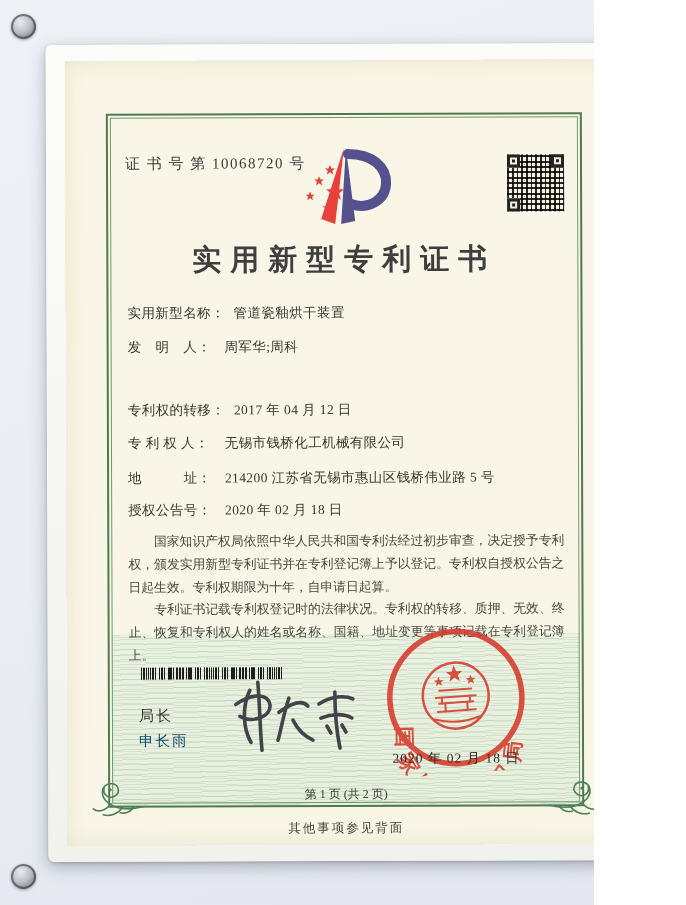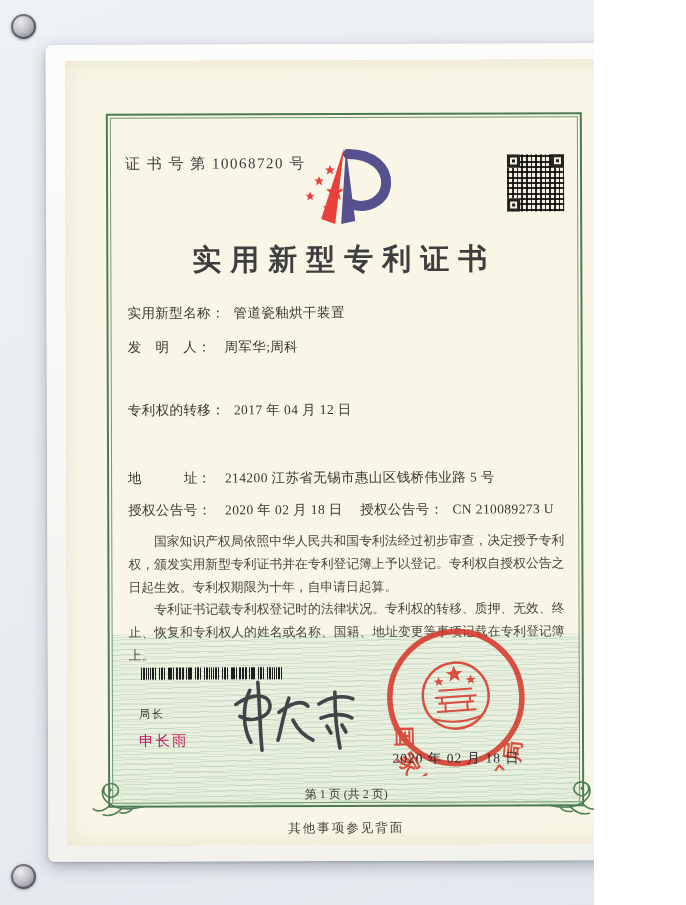--- a/index.html
+++ b/index.html
@@ -43,22 +43,22 @@
   .f0{top:244px}.f1{top:278px}.f2{top:311px}.f3{top:341px}.f4{top:374px}.f5{top:409px}
   .grant-row{top:441px;width:440px;}
   .grant-row .pair2{position:absolute;left:232px;top:0;}
   .body-text{position:absolute;left:62px;top:470px;width:436px;font-size:12.8px;line-height:1.78;
     color:#45483f;text-align:justify;}
   .body-text p{margin:0;text-indent:2em;}
   .barcode{position:absolute;left:74px;top:607px;width:142px;height:12px;
     background:
       repeating-linear-gradient(90deg,#1d1d1d 0 1px,transparent 1px 2px,#1d1d1d 2px 4px,transparent 4px 5px,#1d1d1d 5px 6px,transparent 6px 9px),
       repeating-linear-gradient(90deg,#1d1d1d 0 1px,transparent 1px 7px);}
-  .director-title{position:absolute;left:72px;top:646px;font-size:11px;color:#33332c;letter-spacing:2px;}
-  .director-name{position:absolute;left:72px;top:671px;font-size:14.5px;color:#be185d;letter-spacing:2px;}
+  .director-title{position:absolute;left:72px;top:646px;font-size:15px;color:#33332c;letter-spacing:2px;}
+  .director-name{position:absolute;left:72px;top:671px;font-size:14.5px;color:#0c4a6e;letter-spacing:2px;}
   .signature{position:absolute;left:156px;top:616px;}
   .seal{position:absolute;left:313px;top:562px;transform:rotate(-4deg);}
   .seal-date{position:absolute;left:310px;top:690px;width:158px;text-align:center;font-size:13.5px;color:#2e2e2e;letter-spacing:1px;}
   .page-indicator{position:absolute;left:41px;top:726px;width:476px;text-align:center;font-size:12px;color:#3b3b34;}
   .footer-note{position:absolute;left:41px;top:760px;width:476px;text-align:center;font-size:12.5px;color:#3f4238;letter-spacing:2px;}
 </style>
 </head>
 <body>
 
 <div class="viewport">
@@ -129,32 +129,32 @@
         <span class="fv">管道瓷釉烘干装置</span>
       </div>
       <div class="field-row f1">
         <span class="fl">发　明　人：</span>
         <span class="fv">周军华;周科</span>
       </div>
       <div class="field-row f3">
         <span class="fl">专利权的转移：</span>
         <span class="fv">2017 年 04 月 12 日</span>
       </div>
+      <div class="field-row f4">
+        <span class="fl">专 利 权 人：</span>
+        <span class="fv">无锡市钱桥化工机械有限公司</span>
+      </div>
       <div class="field-row f5">
         <span class="fl">地　　　址：</span>
         <span class="fv">214200 江苏省无锡市惠山区钱桥伟业路 5 号</span>
       </div>
 
       <div class="field-row grant-row">
         <span class="fl">授权公告号：</span>
         <span class="fv">2020 年 02 月 18 日</span>
-        <span class="pair2">
-          <span>授权公告号：</span>
-          <span class="fv">CN 210089273 U</span>
-        </span>
       </div>
 
       <div class="body-text">
         <p>国家知识产权局依照中华人民共和国专利法经过初步审查，决定授予专利权，颁发实用新型专利证书并在专利登记簿上予以登记。专利权自授权公告之日起生效。专利权期限为十年，自申请日起算。</p>
         <p>专利证书记载专利权登记时的法律状况。专利权的转移、质押、无效、终止、恢复和专利权人的姓名或名称、国籍、地址变更等事项记载在专利登记簿上。</p>
       </div>
 
       <div class="barcode"></div>
 
       <div class="director-title">局长</div>

